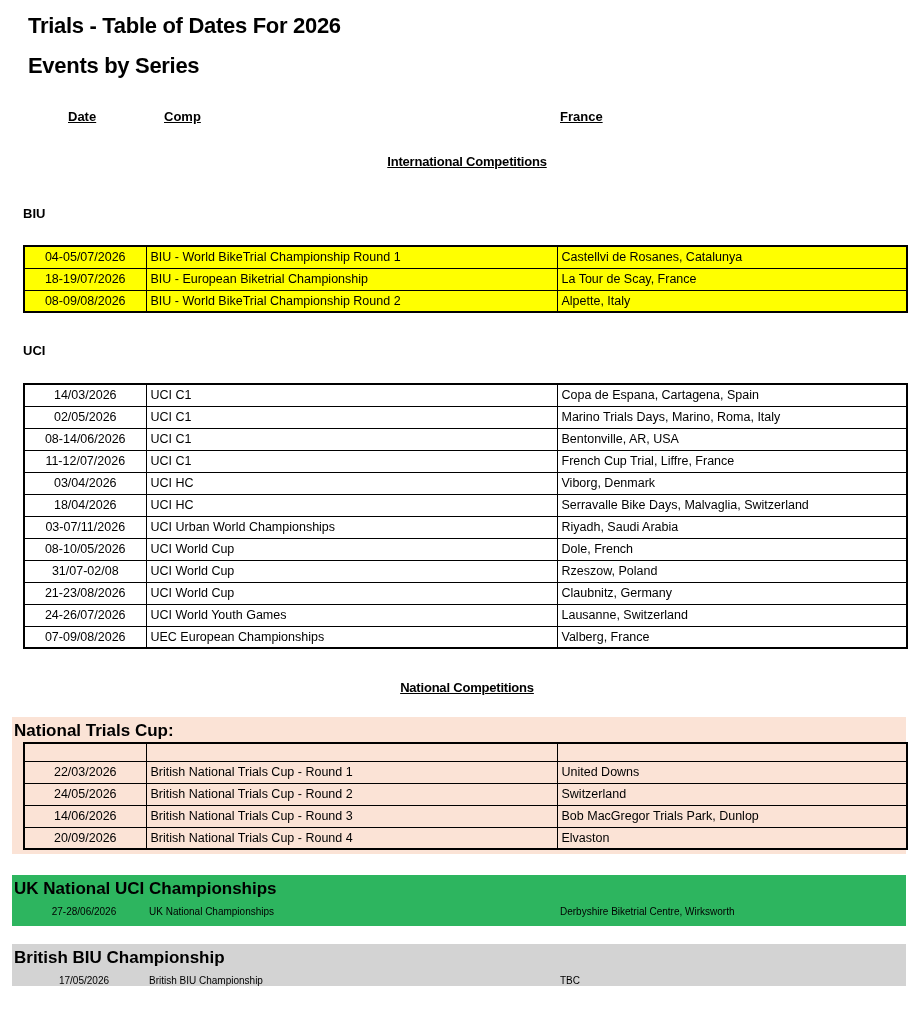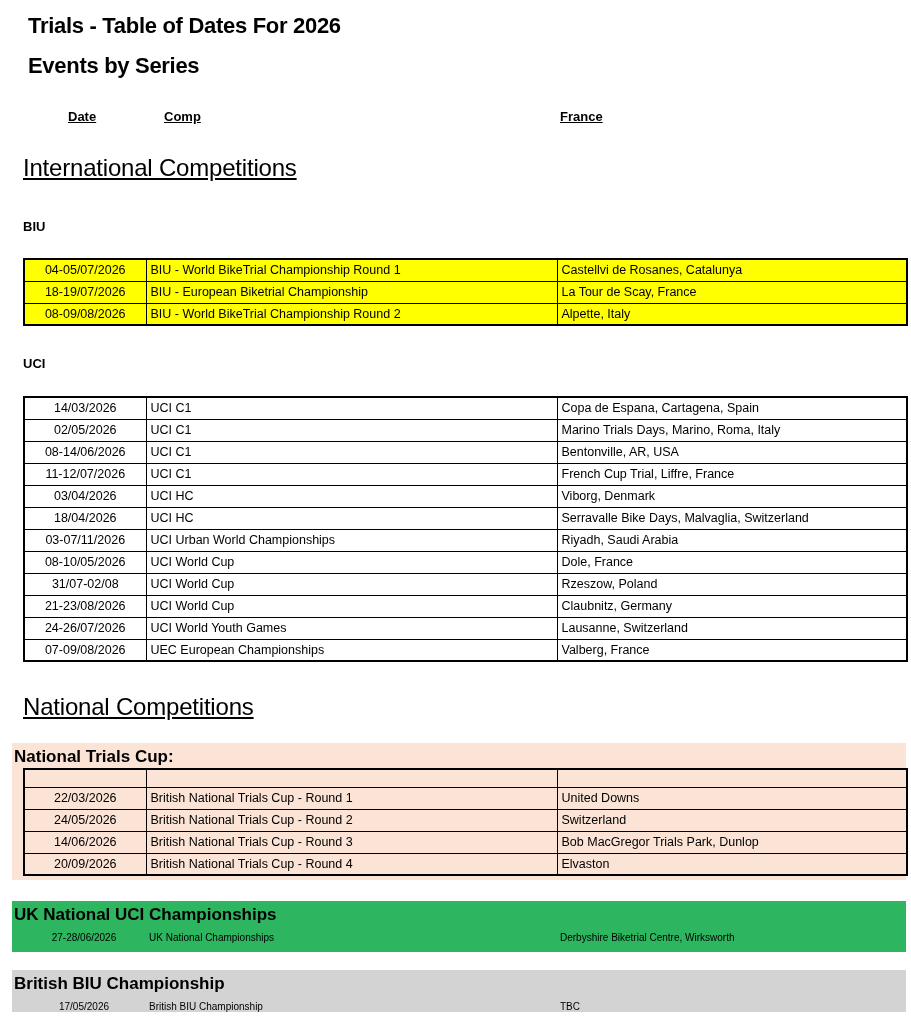--- a/index.html
+++ b/index.html
@@ -26,22 +26,23 @@
     position: absolute; top: 0;
     font-size: 13px; font-weight: bold; text-decoration: underline;
   }
   .col-headers .h-date  { left: 68px; }
   .col-headers .h-comp  { left: 164px; }
   .col-headers .h-venue { left: 560px; }
 
   
   .section-heading {
     margin-left: 23px;
-    font-size: 24px; font-weight: normal; text-decoration: underline;
+    font-size: 13px; font-weight: bold; text-decoration: underline;
     letter-spacing: -0.2px;
+    text-align: center;
   }
   .sh-international { margin-top: 29px; }
   .sh-national     { margin-top: 31px; }
 
   .sub-label {
     margin-left: 23px; font-size: 13px; font-weight: bold;
   }
   .sl-biu { margin-top: 37px; }
   .sl-uci { margin-top: 30px; }
 
@@ -187,21 +188,21 @@
           <td class="col-venue">Serravalle Bike Days, Malvaglia, Switzerland</td>
         </tr>
         <tr>
           <td class="col-date">03-07/11/2026</td>
           <td class="col-comp">UCI Urban World Championships</td>
           <td class="col-venue">Riyadh, Saudi Arabia</td>
         </tr>
         <tr>
           <td class="col-date">08-10/05/2026</td>
           <td class="col-comp">UCI World Cup</td>
-          <td class="col-venue">Dole, France</td>
+          <td class="col-venue">Dole, French</td>
         </tr>
         <tr>
           <td class="col-date">31/07-02/08</td>
           <td class="col-comp">UCI World Cup</td>
           <td class="col-venue">Rzeszow, Poland</td>
         </tr>
         <tr>
           <td class="col-date">21-23/08/2026</td>
           <td class="col-comp">UCI World Cup</td>
           <td class="col-venue">Claubnitz, Germany</td>

